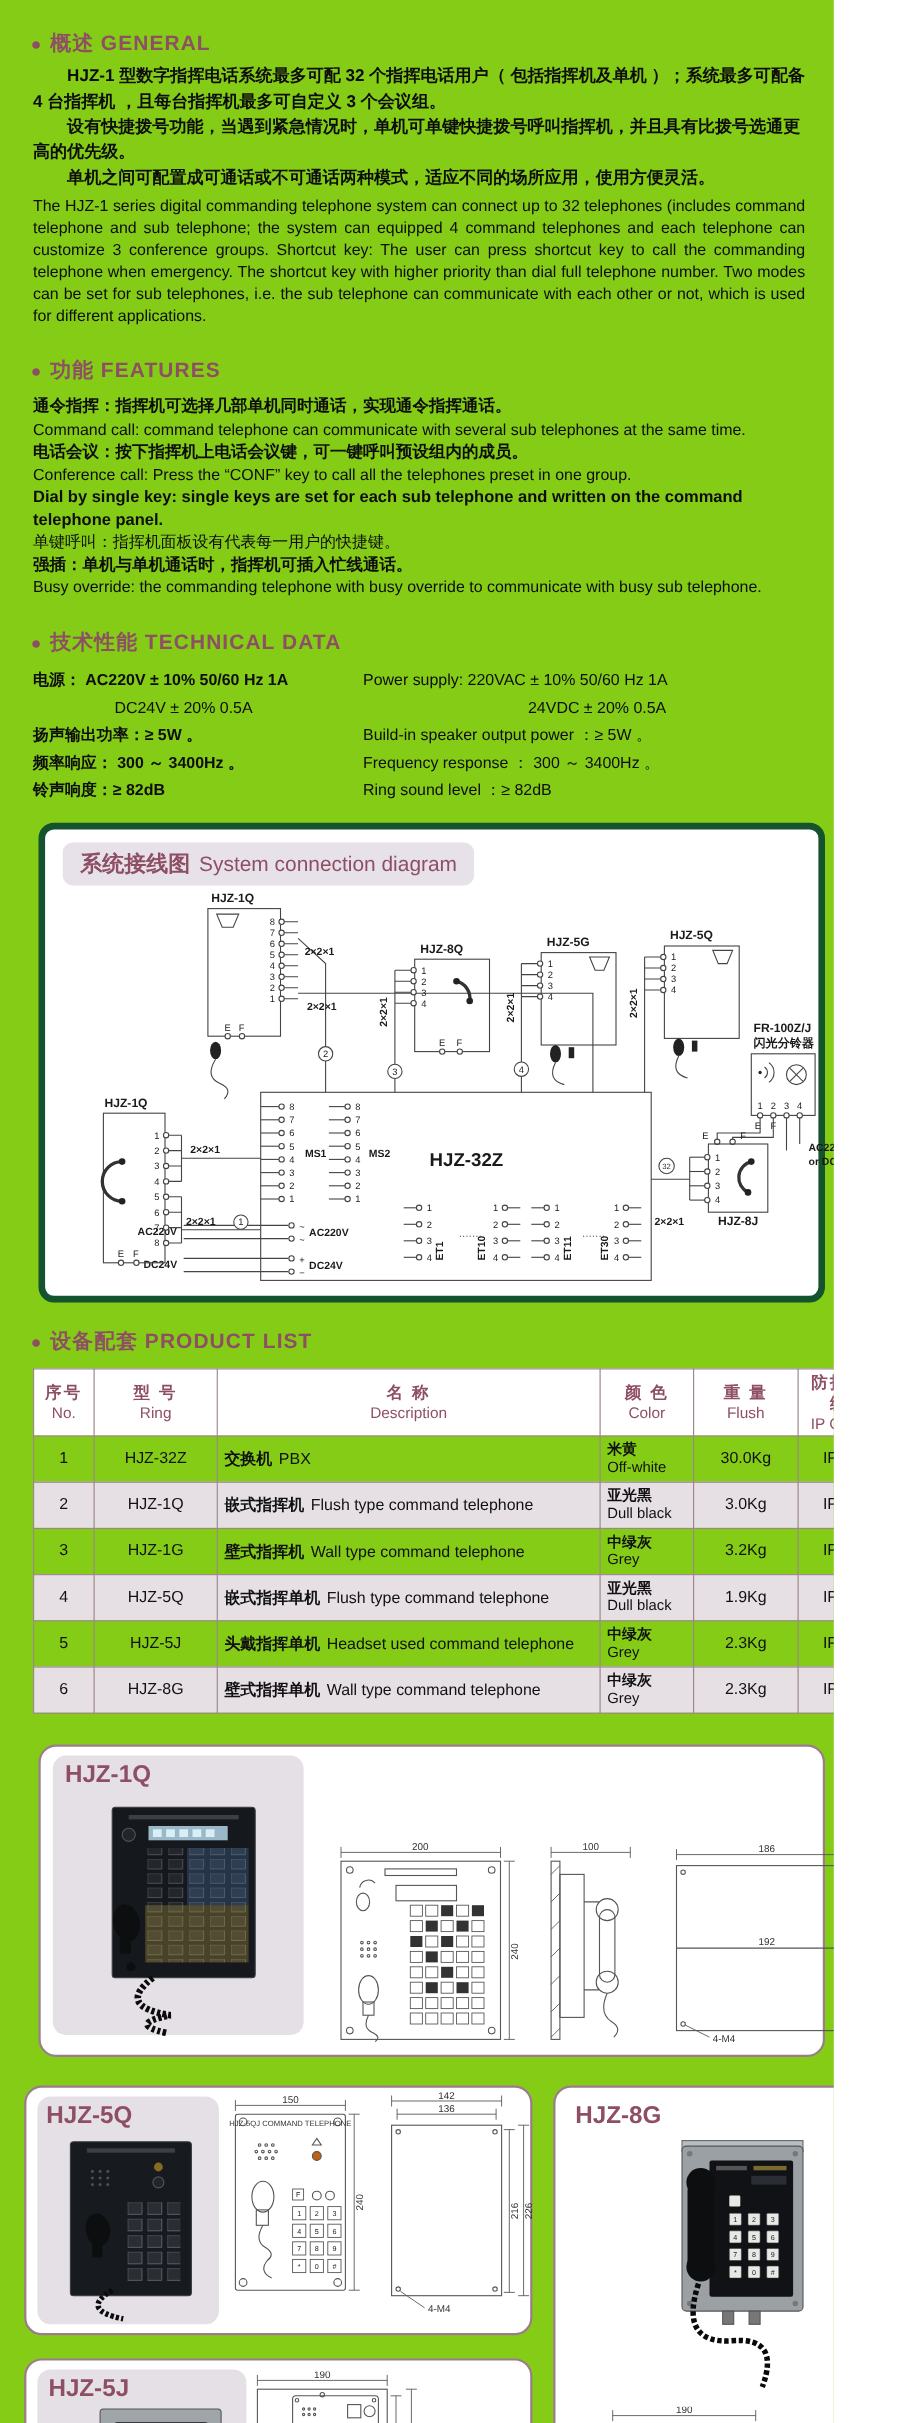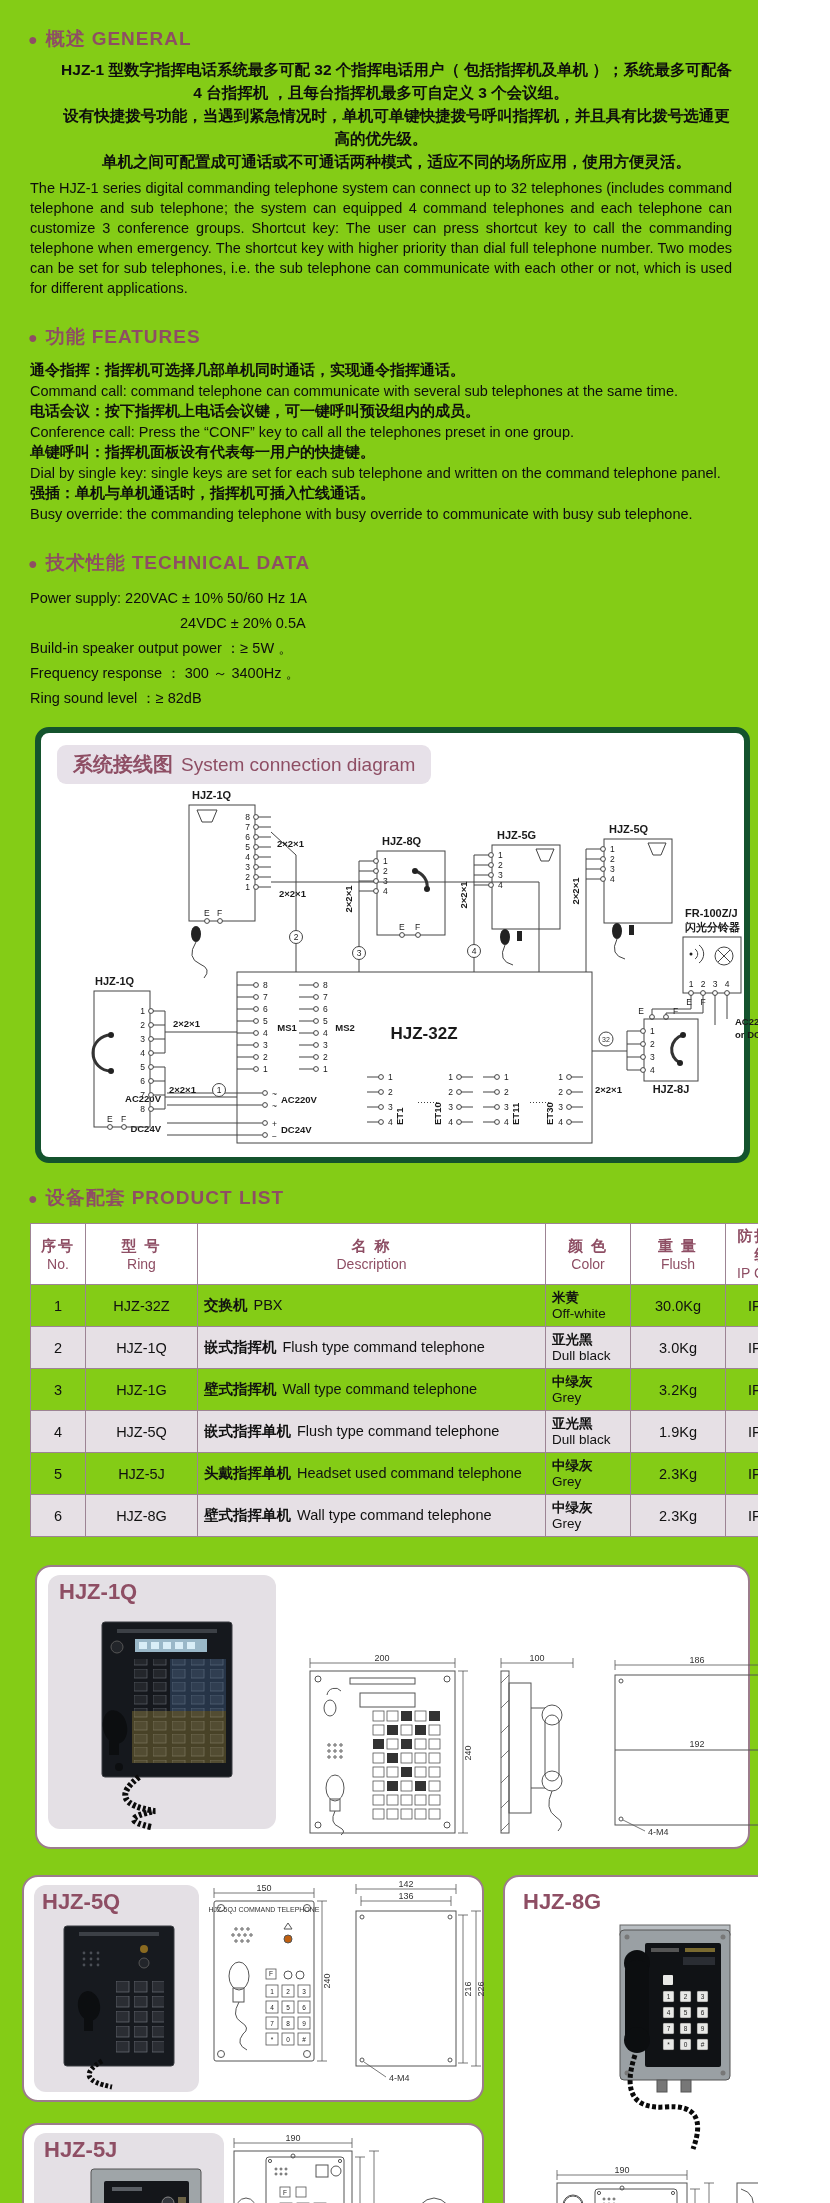--- a/index.html
+++ b/index.html
@@ -2,21 +2,21 @@
 <html><head>
 <meta charset="utf-8">
 <style>
   html,body{margin:0;padding:0;background:#fff;}
   .page{width:758px;height:2203px;position:relative;background:#84cc16;
         font-family:"Liberation Sans",sans-serif;color:#111;overflow:hidden;}
   
   .sec-title{color:#8e4e64;font-size:19px;font-weight:bold;margin:26px 0 6px 28px;letter-spacing:1px;}
   .sec-title .bullet{font-size:16px;margin-right:7px;}
   .sec-title .en{margin-left:6px;}
-  .zh-para{margin:0 26px 0 30px;font-weight:bold;font-size:15.5px;line-height:23px;text-indent:2em;color:#0d0d0d;text-align:center;}
+  .zh-para{margin:0 26px 0 30px;font-weight:bold;font-size:15.5px;line-height:23px;text-indent:2em;color:#0d0d0d;}
   .en-para{margin:5px 26px 0 30px;font-size:14.5px;line-height:20px;text-align:justify;color:#0d0d0d;}
   .feat{margin:10px 26px 0 30px;}
   .feat div{font-size:14.5px;line-height:20.5px;color:#0d0d0d;}
   .feat div:nth-child(odd){font-weight:bold;font-size:15px;}
   .tech{display:flex;margin:10px 0 0 30px;}
   .tech-col div{font-size:14.5px;line-height:25px;color:#0d0d0d;}
   .tech-col.left{width:300px;}
   .tech-col.left div:nth-child(1),.tech-col.left div:nth-child(3),
   .tech-col.left div:nth-child(4),.tech-col.left div:nth-child(5){font-weight:bold;}
   .tech-col.left div:nth-child(2){padding-left:74px;}
@@ -85,30 +85,38 @@
 
   <div class="sec-title">
     <span class="bullet">●</span><span>功能</span><span class="en">FEATURES</span>
   </div>
   <div class="feat">
 
   <div>通令指挥：指挥机可选择几部单机同时通话，实现通令指挥通话。</div>
       <div>Command call: command telephone can communicate with  several sub telephones at the same time.</div>
       <div>电话会议：按下指挥机上电话会议键，可一键呼叫预设组内的成员。</div>
       <div>Conference call:  Press  the “CONF” key to call all the telephones preset in one group.</div>
+      <div>Dial  by single key:  single  keys are set for each sub telephone and written on the command telephone panel.</div>
       <div>单键呼叫：指挥机面板设有代表每一用户的快捷键。</div>
-      <div>Dial  by single key:  single  keys are set for each sub telephone and written on the command telephone panel.</div>
       <div>强插：单机与单机通话时，指挥机可插入忙线通话。</div>
       <div>Busy  override: the commanding telephone with busy override to communicate with busy sub telephone.</div>
     </div>
 
   <div class="sec-title">
     <span class="bullet">●</span><span>技术性能</span><span class="en">TECHNICAL  DATA</span>
   </div>
   <div class="tech">
+    <div class="tech-col left">
+
+    <div>电源：  AC220V ± 10% 50/60 Hz 1A</div>
+        <div>DC24V ± 20%    0.5A</div>
+        <div>扬声输出功率：≥ 5W 。</div>
+        <div>频率响应：  300 ～ 3400Hz 。</div>
+        <div>铃声响度：≥ 82dB</div>
+      </div>
     <div class="tech-col right">
 
     <div>Power supply: 220VAC ± 10% 50/60 Hz 1A</div>
         <div>24VDC ± 20%    0.5A</div>
         <div>Build-in speaker output power ：≥ 5W 。</div>
         <div>Frequency response ：  300 ～ 3400Hz 。</div>
         <div>Ring sound level ：≥ 82dB</div>
       </div>
   </div>
 

